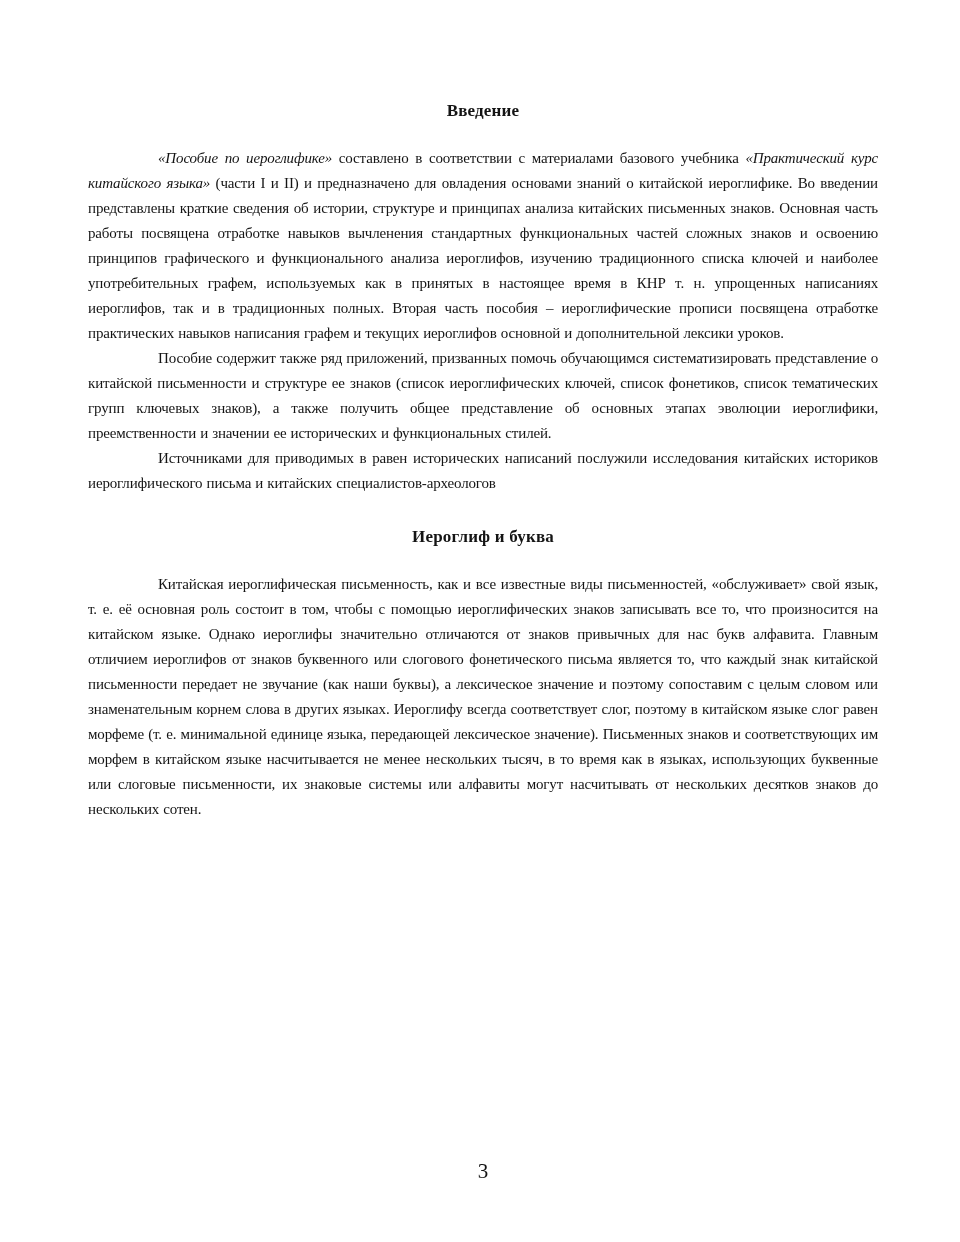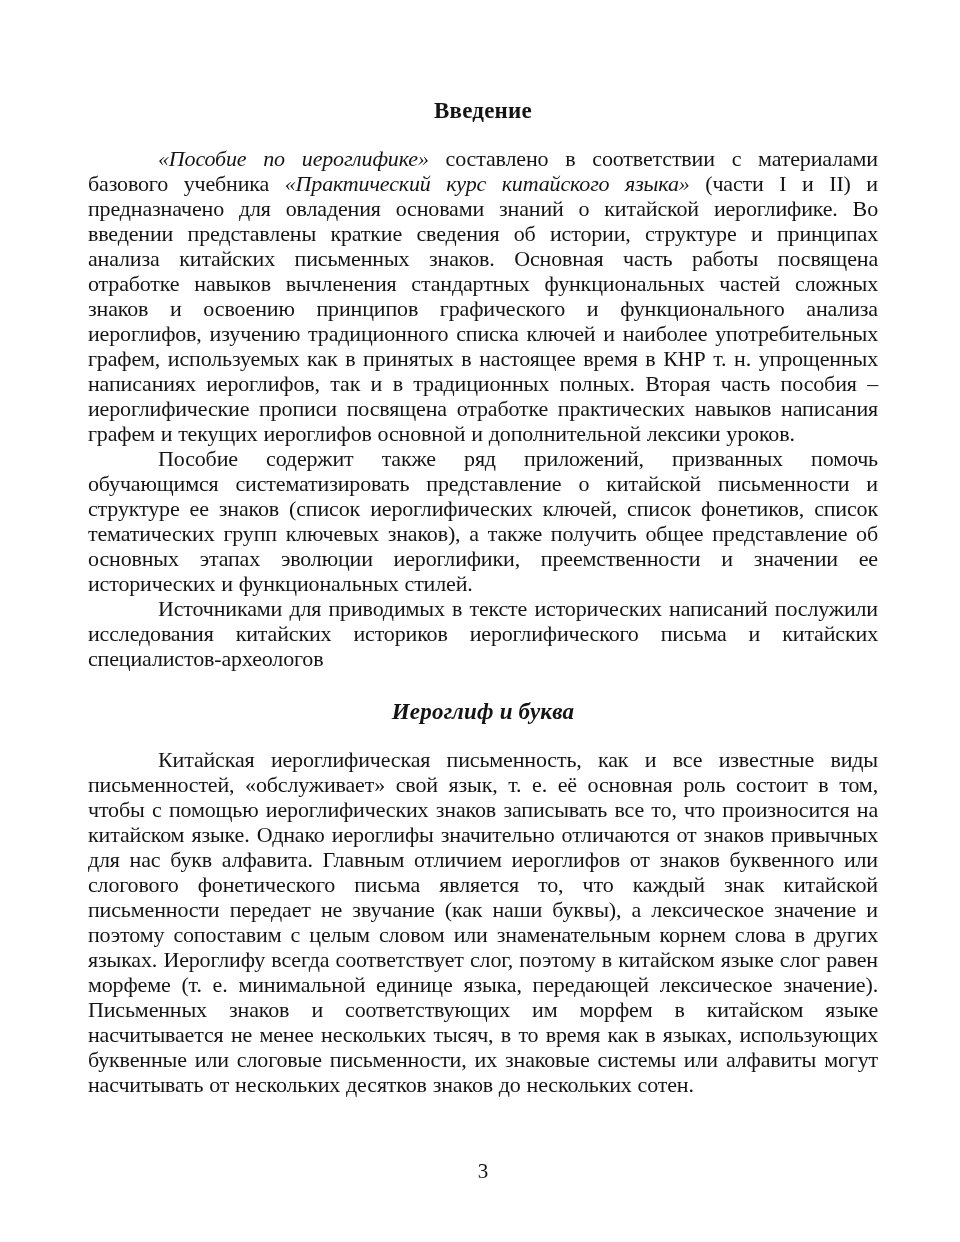--- a/index.html
+++ b/index.html
@@ -16,34 +16,33 @@
   }
   .page {
     position: relative;
     width: 960px;
     height: 1242px;
     box-sizing: border-box;
     padding: 97px 82px 0 88px;
     background: #ffffff;
   }
   .section-heading {
-    font-size: 23px;
+    font-size: 17px;
     font-weight: bold;
     text-align: center;
     margin: 0 0 22px 0;
     line-height: 27px;
     letter-spacing: 0.2px;
   }
   .section-heading.second {
     margin-top: 27px;
-    font-style: italic;
   }
   .section-body p {
     margin: 0;
-    font-size: 22px;
+    font-size: 15px;
     line-height: 25px;
     text-align: justify;
     text-indent: 70px;
     letter-spacing: -0.15px;
     word-spacing: 0.5px;
   }
   .section-body p .i {
     font-style: italic;
   }
   .page-number {
@@ -59,21 +58,21 @@
 </head>
 <body>
 
 <div class="page">
 
   <h1 class="section-heading">Введение</h1>
 
   <div class="section-body">
       <p><span class="i">«Пособие по иероглифике»</span><span> составлено в соответствии с материалами базового учебника </span><span class="i">«Практический курс китайского языка»</span><span> (части I и II) и предназначено для овладения основами знаний о китайской иероглифике. Во введении представлены краткие сведения об истории, структуре и принципах анализа китайских письменных знаков. Основная часть работы посвящена отработке навыков вычленения стандартных функциональных частей сложных знаков и освоению принципов графического и функционального анализа иероглифов, изучению традиционного списка ключей и наиболее употребительных графем, используемых как в принятых в настоящее время в КНР т. н. упрощенных написаниях иероглифов, так и в традиционных полных. Вторая часть пособия – иероглифические прописи посвящена отработке практических навыков написания графем и текущих иероглифов основной и дополнительной лексики уроков.</span></p>
       <p><span>Пособие содержит также ряд приложений, призванных помочь обучающимся систематизировать представление о китайской письменности и структуре ее знаков (список иероглифических ключей, список фонетиков, список тематических групп ключевых знаков), а также получить общее представление об основных этапах эволюции иероглифики, преемственности и значении ее исторических и функциональных стилей.</span></p>
-      <p><span>Источниками для приводимых в тексте исторических написаний послужили исследования китайских историков иероглифического письма и китайских специалистов-археологов</span></p>
+      <p><span>Источниками для приводимых в равен исторических написаний послужили исследования китайских историков иероглифического письма и китайских специалистов-археологов</span></p>
     </div>
 
   <h2 class="section-heading second">Иероглиф и буква</h2>
 
   <div class="section-body">
       <p><span>Китайская иероглифическая письменность, как и все известные виды письменностей, «обслуживает» свой язык, т. е. её основная роль состоит в том, чтобы с помощью иероглифических знаков записывать все то, что произносится на китайском языке. Однако иероглифы значительно отличаются от знаков привычных для нас букв алфавита. Главным отличием иероглифов от знаков буквенного или слогового фонетического письма является то, что каждый знак китайской письменности передает не звучание (как наши буквы), а лексическое значение и поэтому сопоставим с целым словом или знаменательным корнем слова в других языках. Иероглифу всегда соответствует слог, поэтому в китайском языке слог равен морфеме (т. е. минимальной единице языка, передающей лексическое значение). Письменных знаков и соответствующих им морфем в китайском языке насчитывается не менее нескольких тысяч, в то время как в языках, использующих буквенные или слоговые письменности, их знаковые системы или алфавиты могут насчитывать от нескольких десятков знаков до нескольких сотен.</span></p>
     </div>
 
   <div class="page-number">3</div>
 

